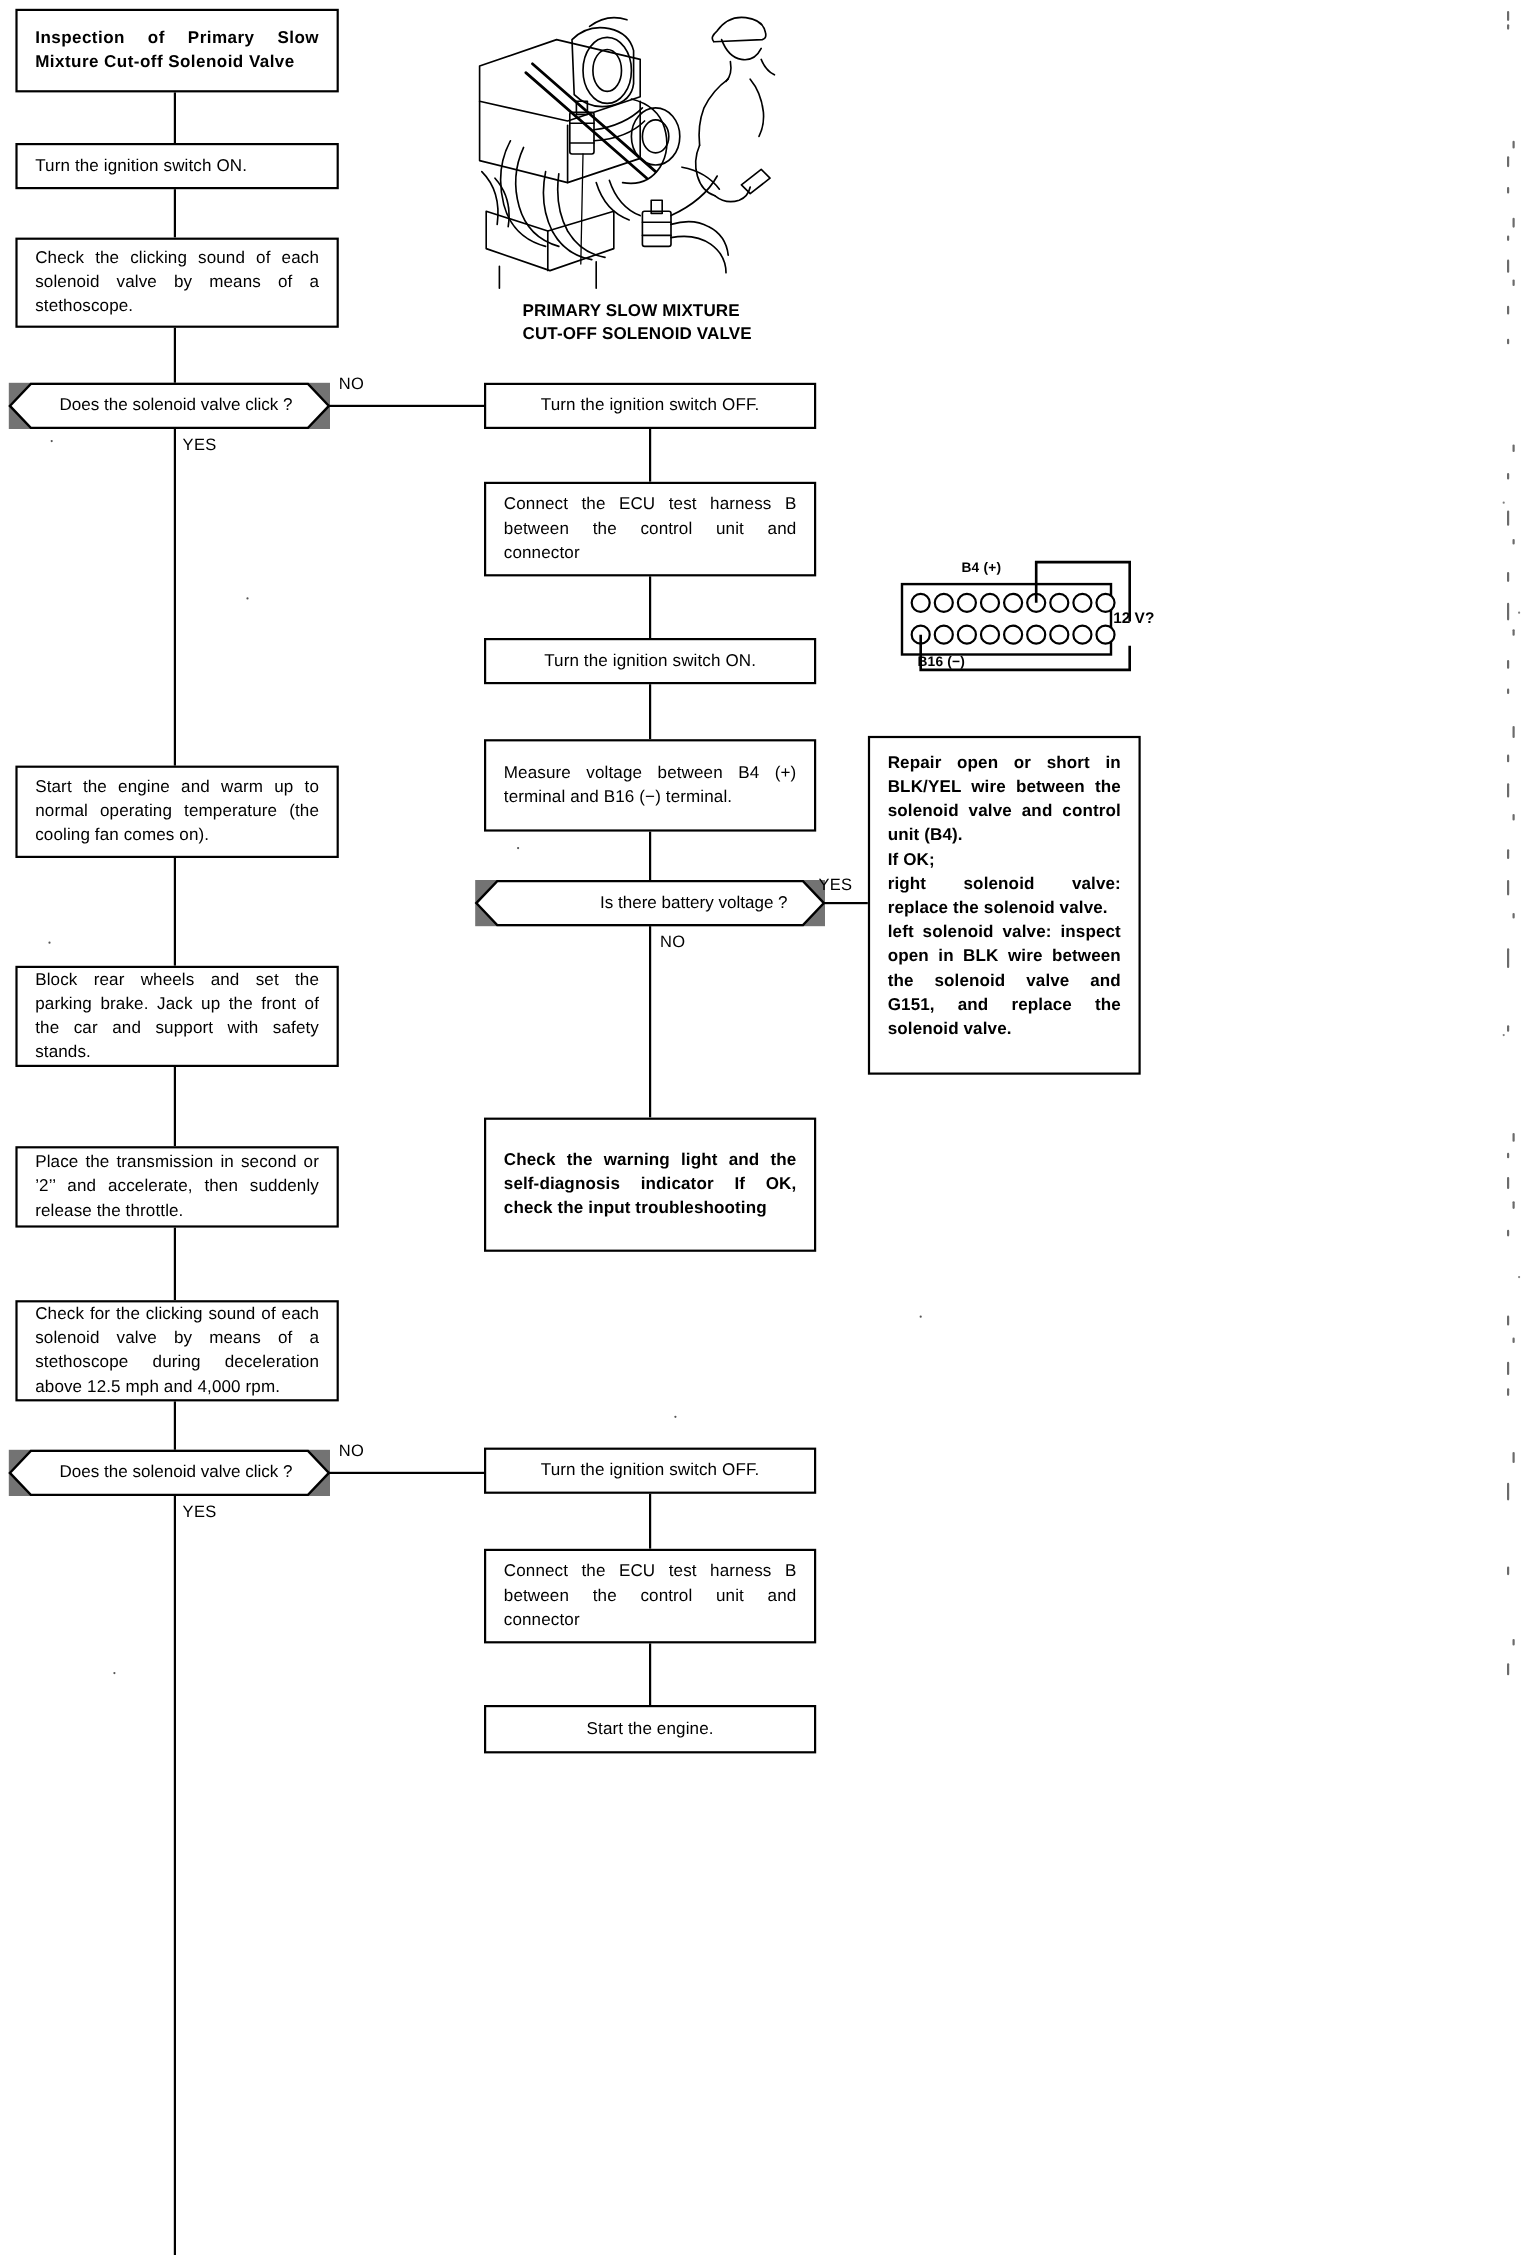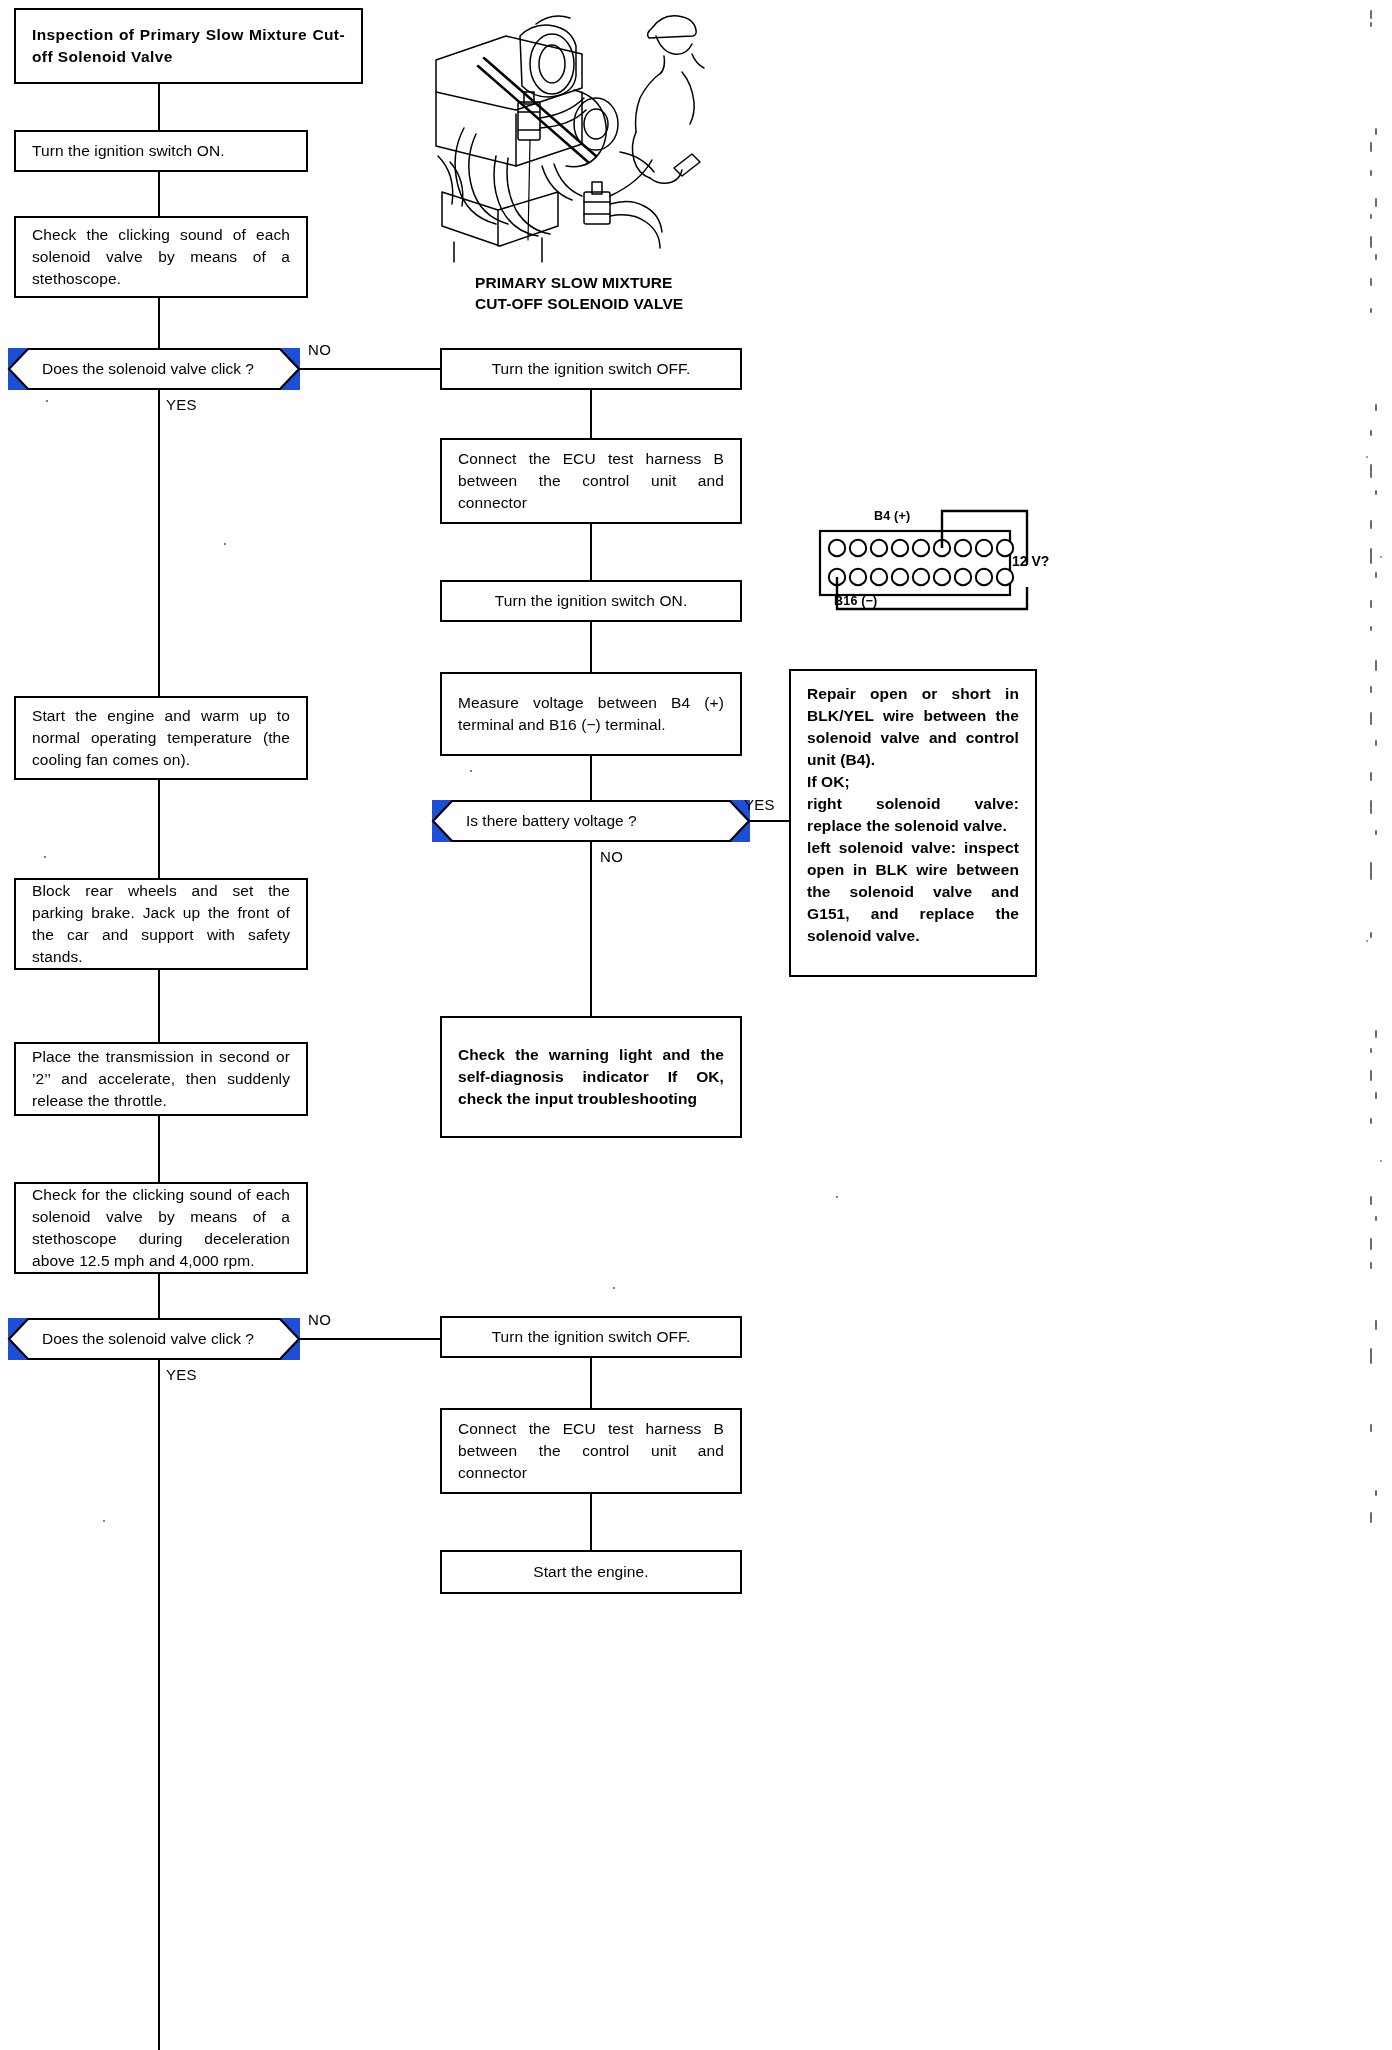--- a/index.html
+++ b/index.html
@@ -45,24 +45,24 @@
     font-weight: bold;
   }
   .box.title .txt {
     font-weight: bold;
     letter-spacing: 0.4px;
   }
   
   .hex {
     position: absolute;
     box-sizing: border-box;
-    background: #1d4ed8;
+    background: #737373;
     display: flex;
     align-items: center;
-    justify-content: flex-start;
+    justify-content: flex-end;
   }
   .hex svg {
     position: absolute;
     left: 0;
     top: 0;
     width: 100%;
     height: 100%;
     overflow: visible;
   }
   .hex .txt {
@@ -140,21 +140,21 @@
     width: 2px;
     height: 2px;
     border-radius: 50%;
   }
 </style>
 </head>
 <body>
 
 <div id="page">
 
-  <div class="box title" style="left:14px; top:8px; width:349px; height:76px;">
+  <div class="box title" style="left:14px; top:8px; width:294px; height:76px;">
     <span class="txt">Inspection of Primary Slow Mixture Cut-off Solenoid Valve</span>
   </div>
 
   <div class="vline" style="left:158px; top:84px; height:46px;"></div>
 
   <div class="box" style="left:14px; top:130px; width:294px; height:42px;">
     <span class="txt">Turn the ignition switch ON.</span>
   </div>
 
   <div class="vline" style="left:158px; top:172px; height:44px;"></div>

